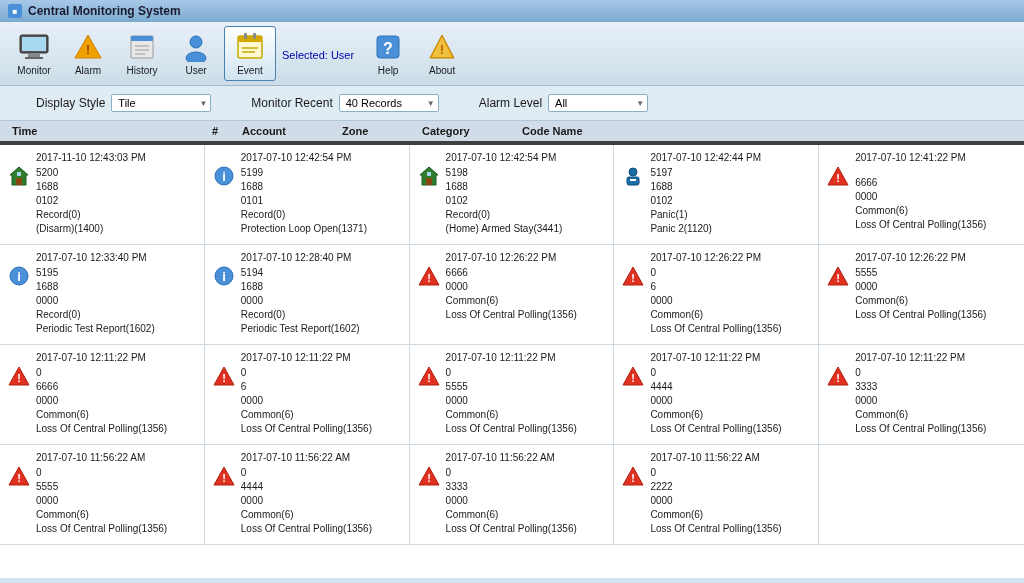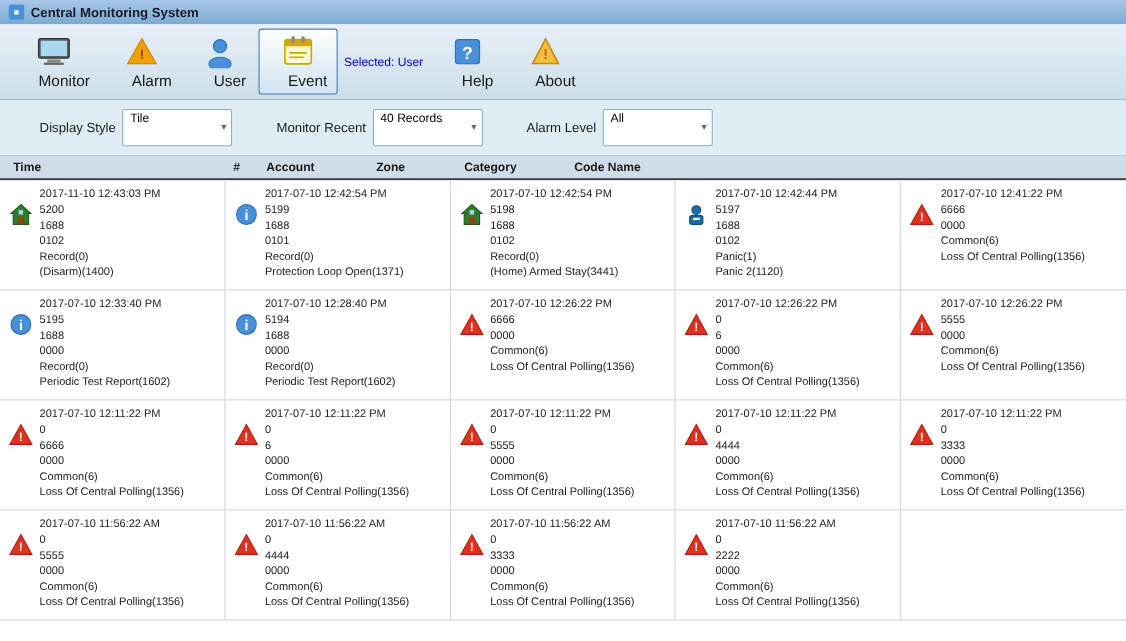--- a/index.html
+++ b/index.html
@@ -58,23 +58,22 @@
     }
     .toolbar-icon {
       width: 32px; height: 32px;
       display: flex;
       align-items: center;
       justify-content: center;
       font-size: 20px;
       margin-bottom: 2px;
     }
     .toolbar-label {
-      font-size: 14px;
+      font-size: 10px;
       color: #1a1a1a;
-      margin-left: 18px;
     }
     .selected-info {
       font-size: 11px;
       color: #0000aa;
       margin-left: 4px;
       margin-top: 2px;
       align-self: flex-end;
     }
     .toolbar-group {
       display: flex;
@@ -93,21 +92,21 @@
       display: flex;
       align-items: center;
       gap: 6px;
       margin-left: 24px;
     }
     .control-label {
       font-size: 12px;
       color: #1a1a1a;
     }
     .control-select {
-      padding: 2px 20px 18px 6px;
+      padding: 2px 20px 2px 6px;
       border: 1px solid #8ab0c8;
       background: white;
       border-radius: 2px;
       font-size: 11px;
       appearance: none;
       cursor: pointer;
       min-width: 100px;
     }
     .select-wrapper {
       position: relative;
@@ -120,21 +119,21 @@
       transform: translateY(-50%);
       font-size: 8px;
       pointer-events: none;
       color: #666;
     }
     .table-header {
       display: grid;
       grid-template-columns: 200px 30px 100px 80px 100px 1fr;
       background: #d0dde8;
       padding: 4px 12px;
-      border-bottom: 2px solid #404040;
+      border-bottom: 4px solid #404040;
       font-weight: bold;
       font-size: 11px;
       color: #1a1a1a;
     }
     .main-content {
       overflow-y: auto;
       height: calc(583px - 22px - 56px - 44px - 28px);
       background: white;
     }
     .events-grid {
@@ -193,20 +192,32 @@
   <div class="toolbar-btn">
     <div class="toolbar-icon">
       <svg width="30" height="30" viewBox="0 0 30 30">
         <polygon points="15,3 28,26 2,26" fill="#f0a000" stroke="#d08000" stroke-width="1"></polygon>
         <text x="15" y="22" text-anchor="middle" font-size="12" font-weight="bold" fill="#8b4500">!</text>
       </svg>
     </div>
     <span class="toolbar-label">Alarm</span>
   </div>
 
+  <div class="toolbar-btn">
+    <div class="toolbar-icon">
+      <svg width="30" height="30" viewBox="0 0 30 30">
+        <rect x="4" y="4" width="22" height="22" rx="1" fill="#e8e8e8" stroke="#999" stroke-width="1"></rect>
+        <rect x="4" y="4" width="22" height="5" rx="1" fill="#4a90d9"></rect>
+        <line x1="8" y1="14" x2="22" y2="14" stroke="#999" stroke-width="1"></line>
+        <line x1="8" y1="18" x2="22" y2="18" stroke="#999" stroke-width="1"></line>
+        <line x1="8" y1="22" x2="18" y2="22" stroke="#999" stroke-width="1"></line>
+      </svg>
+    </div>
+    <span class="toolbar-label">History</span>
+  </div>
 
   <div class="toolbar-btn">
     <div class="toolbar-icon">
       <svg width="30" height="30" viewBox="0 0 30 30">
         <circle cx="15" cy="10" r="6" fill="#4a90d9" stroke="#2a70b9" stroke-width="1"></circle>
         <ellipse cx="15" cy="26" rx="10" ry="6" fill="#4a90d9" stroke="#2a70b9" stroke-width="1"></ellipse>
       </svg>
     </div>
     <span class="toolbar-label">User</span>
   </div>
@@ -357,21 +368,21 @@
       <div>Panic(1)</div>
       <div>Panic 2(1120)</div>
     </div>
       </div>
       <div class="event-cell">
         <div class="event-icon"><svg width="22" height="22" viewBox="0 0 22 22">
       <polygon points="11,2 21,20 1,20" fill="#e03020" stroke="#b02010" stroke-width="1"></polygon>
       <text x="11" y="17" text-anchor="middle" font-size="11" font-weight="bold" fill="white">!</text>
     </svg></div>
         <div class="event-data">
-      <div style="font-size:10px;margin-bottom:1px;">2017-07-10 12:41:22 PM</div>
+      <div style="font-size:10px;margin-bottom:11px;">2017-07-10 12:41:22 PM</div>
       <div>6666</div>
       <div>0000</div>
 
       <div>Common(6)</div>
       <div>Loss Of Central Polling(1356)</div>
     </div>
       </div>
       <div class="event-cell">
         <div class="event-icon"><svg width="22" height="22" viewBox="0 0 22 22">
       <circle cx="11" cy="11" r="9" fill="#4a90d9" stroke="#2a70b9" stroke-width="1"></circle>

